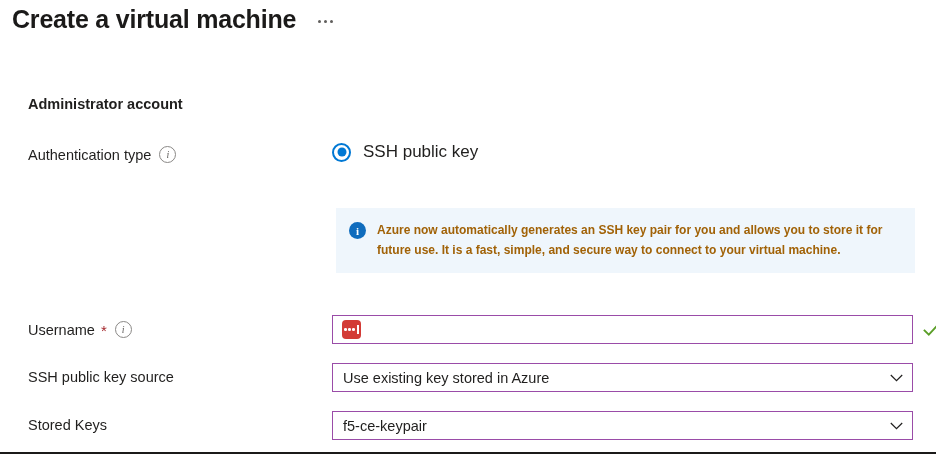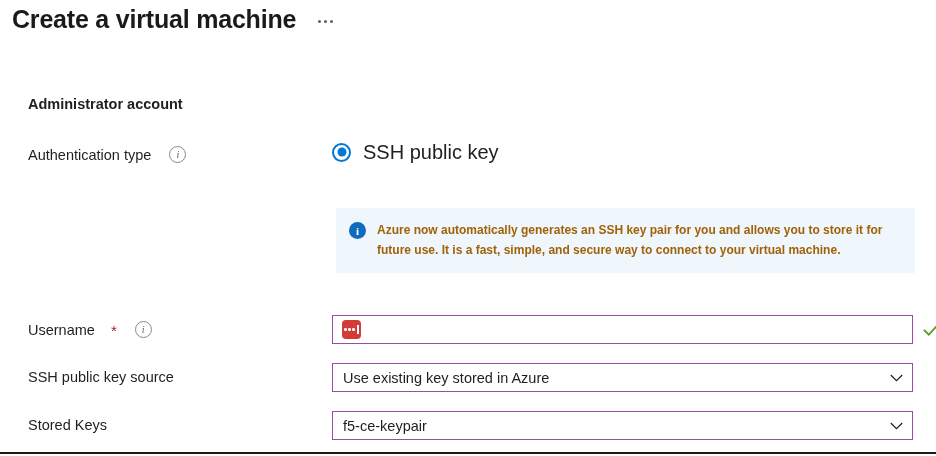--- a/index.html
+++ b/index.html
@@ -67,21 +67,21 @@
     color: #201f1e;
   }
 
   .row-label {
     position: absolute;
     left: 28px;
     font-size: 14.5px;
     color: #201f1e;
     display: flex;
     align-items: flex-end;
-    gap: 18px;
+    gap: 8px;
     white-space: nowrap;
   }
   .req-star {
     color: #a4262c;
     font-size: 15px;
     line-height: 1;
     margin-left: -2px;
   }
 
   
@@ -126,21 +126,21 @@
     content: "";
     position: absolute;
     left: 50%;
     top: 50%;
     transform: translate(-50%, -50%);
     width: 9px;
     height: 9px;
     border-radius: 50%;
     background: #0078d4;
   }
-  .radio-label { font-size: 20px; color: #201f1e; }
+  .radio-label { font-size: 17px; color: #201f1e; }
 
   
   .info-banner {
     position: absolute;
     left: 336px;
     top: 112px;
     width: 579px;
     box-sizing: border-box;
     background: #eff6fc;
     padding: 12px 14px 13px 13px;

